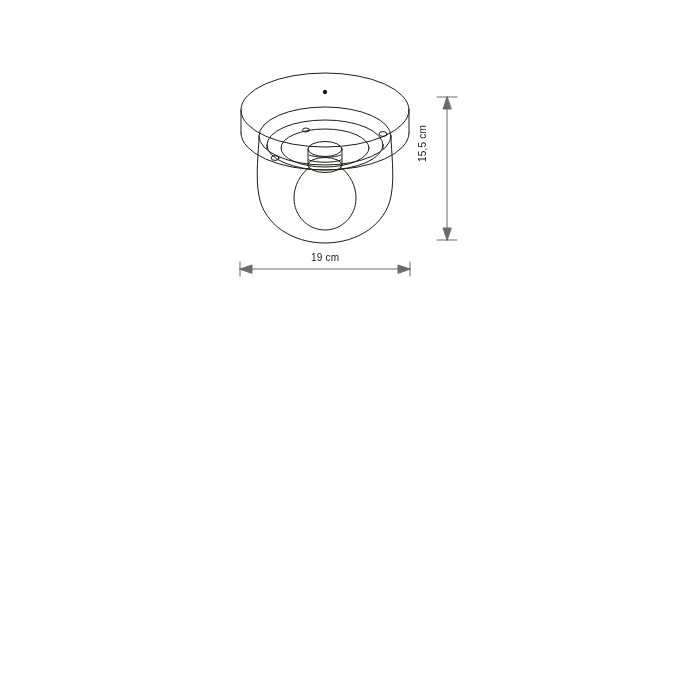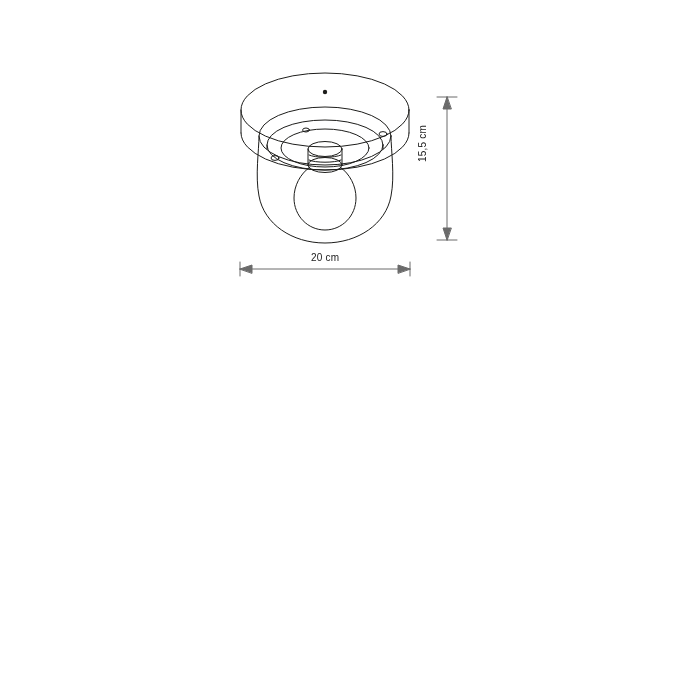--- a/index.html
+++ b/index.html
@@ -126,17 +126,17 @@
 
         <path d="M447 240 L443 228 L451 228 Z" fill="#6b6b6b" stroke="#6b6b6b"></path>
 
         <path d="M437 97 L457 97"></path>
         <path d="M437 240 L457 240"></path>
       </g>
 
     </g>
   </svg>
 
-  <div class="dim-label" id="width-label">20 cm</div>
+  <div class="dim-label" id="width-label">19 cm</div>
 
   <div class="dim-label" id="height-label">15,5 cm</div>
 
 </div>
 
 </body></html>

